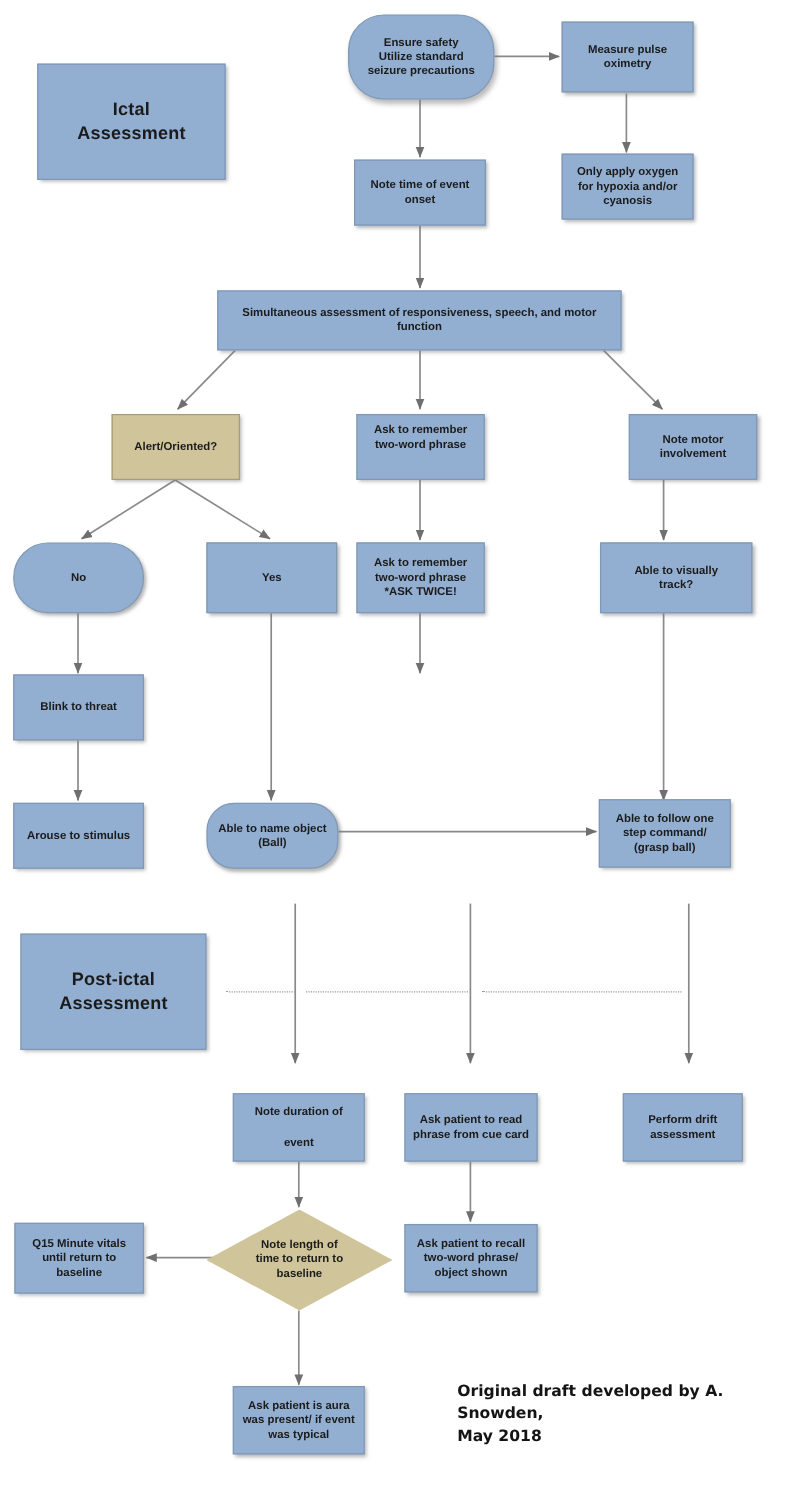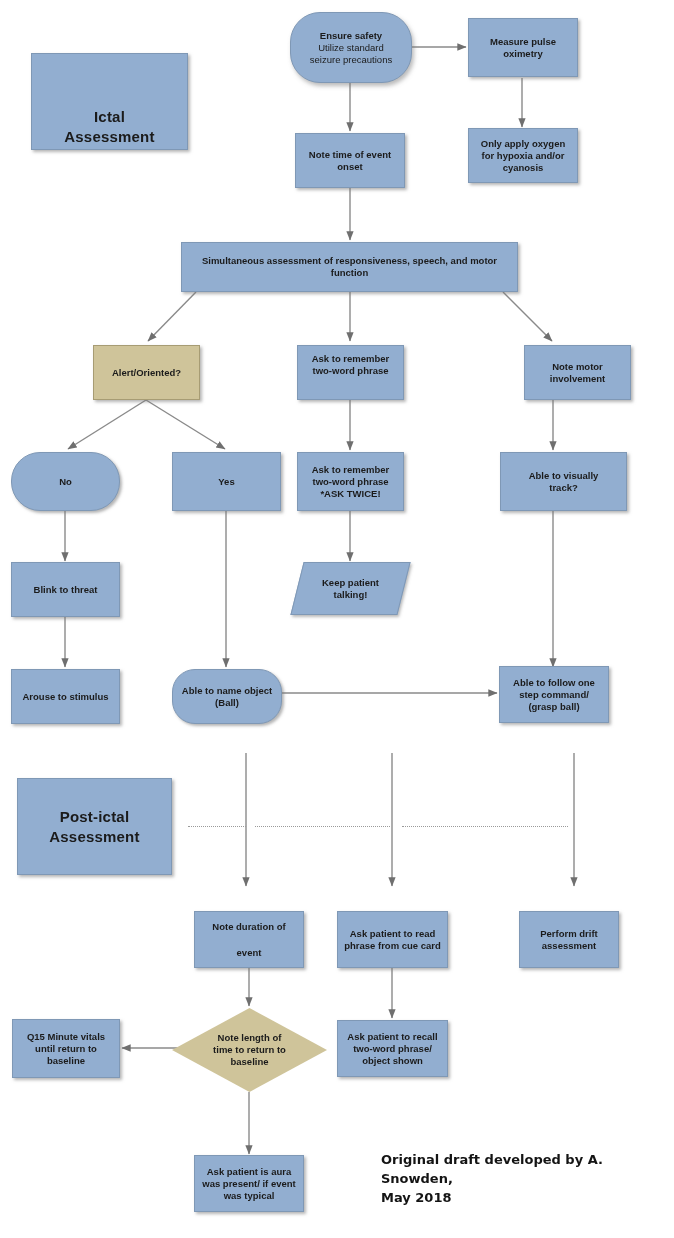--- a/index.html
+++ b/index.html
@@ -83,21 +83,21 @@
     position: absolute;
     left: 0; top: 0; right: 0; bottom: 0;
     background: #cfc49a;
     clip-path: polygon(50% 0%, 100% 50%, 50% 100%, 0% 50%);
   }
   .diamond-label {
     position: relative;
     z-index: 2;
   }
   .node .line-normal {
-    font-weight: normal;
+    font-weight: bold;
   }
   .node .spaced {
     display: block;
     height: 14px;
   }
   .credit {
     position: absolute;
     font-size: 13px;
     line-height: 19px;
     color: #141414;
@@ -168,21 +168,21 @@
       <path d="M184,1048 L122,1048"></path>
 
       <path d="M249,1092 L249,1154"></path>
     </g>
   </svg>
 
   <div class="divider" style="left:188px; top:826px; width:58px;"></div>
   <div class="divider" style="left:255px; top:826px; width:135px;"></div>
   <div class="divider" style="left:402px; top:826px; width:166px;"></div>
 
-  <div class="node header" style="left:31px; top:53px; width:157px; height:97px;align-items:flex-end;">
+  <div class="node header" style="left:31px; top:53px; width:157px; height:97px;">
     <div>
       <span>Ictal</span><br>
       <span>Assessment</span>
     </div>
   </div>
 
   <div class="node rounded" style="left:290px; top:12px; width:122px; height:71px;">
     <div>
       <span>Ensure safety</span><br>
       <span class="line-normal">Utilize standard</span><br>
@@ -265,27 +265,20 @@
       <span>track?</span>
     </div>
   </div>
 
   <div class="node" style="left:11px; top:562px; width:109px; height:55px;">
     <div>
       <span>Blink to threat</span>
     </div>
   </div>
 
-  <div class="node para" style="left:297px; top:562px; width:107px; height:53px;">
-    <span class="para-shape"></span>
-    <div class="para-label">
-      <span>Keep patient</span><br>
-      <span>talking!</span>
-    </div>
-  </div>
 
   <div class="node" style="left:11px; top:669px; width:109px; height:55px;">
     <div>
       <span>Arouse to stimulus</span>
     </div>
   </div>
 
   <div class="node" style="left:172px; top:669px; width:110px; height:55px;border-radius:23px;">
     <div>
       <span>Able to name object</span><br>

